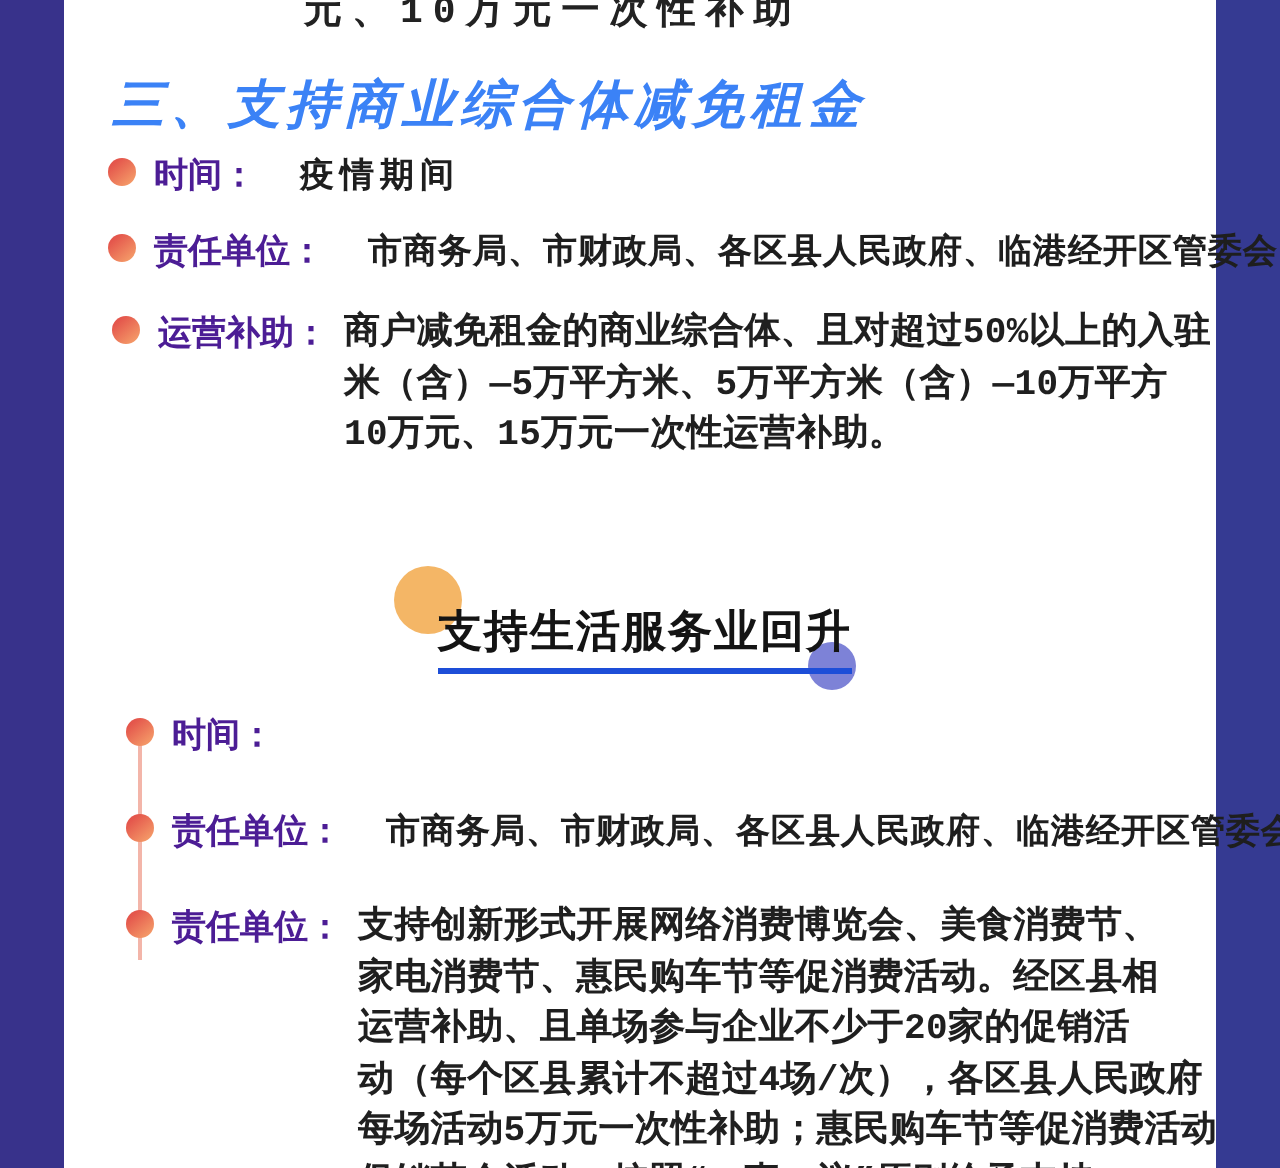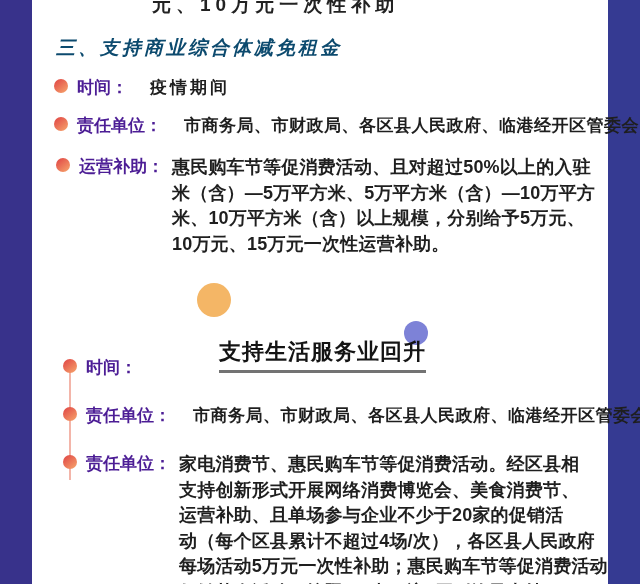--- a/index.html
+++ b/index.html
@@ -1,33 +1,33 @@
 <!DOCTYPE html>
 <html><head>
 <meta charset="utf-8">
 <style>
   html,body { margin:0; padding:0; }
   .canvas {
     position:relative; width:640px; height:584px;
     background:#ffffff; overflow:hidden;
-    font-family:Liberation Sans, sans-serif;
+    font-family:Liberation Mono, monospace;
   }
   .edge { position:absolute; top:0; height:584px; width:32px; }
   .edge-left  { left:0;  background:#38328b; }
   .edge-right { left:608px; background:#353a92; }
 
   .top-clip {
     position:absolute; left:152px; top:-8px;
     font-size:19px; font-weight:700; letter-spacing:5px;
     color:#222; white-space:nowrap;
   }
   .heading {
     position:absolute; left:56px; top:35px;
-    color:#0c4a6e; font-style:italic; font-weight:700;
-    font-size:19px; letter-spacing:3px; white-space:nowrap;
+    color:#3b82f6; font-style:italic; font-weight:700;
+    font-size:26px; letter-spacing:3px; white-space:nowrap;
   }
 
   .row { position:absolute; display:flex; align-items:flex-start; }
   .bullet {
     width:14px; height:14px; border-radius:50%;
     background:linear-gradient(140deg,#e4564c 20%,#f59d69 90%);
     margin-top:3px; flex:none; position:relative; z-index:2;
   }
   .lbl {
     color:#4c1d95; font-weight:800; font-size:17px;
@@ -53,22 +53,22 @@
     position:absolute; left:197px; top:283px; width:34px; height:34px;
     border-radius:50%; background:#f4b666; z-index:1;
   }
   .circle-blue {
     position:absolute; left:404px; top:321px; width:24px; height:24px;
     border-radius:50%; background:#7d82d7; z-index:1;
   }
   .life-title {
     position:absolute; left:219px; top:301px; z-index:3;
     font-size:22px; font-weight:800; letter-spacing:1px;
-    color:#141414; border-bottom:3px solid #737373;
-    padding-bottom:3px; white-space:nowrap;margin-top:36px;
+    color:#141414; border-bottom:3px solid #1d4ed8;
+    padding-bottom:3px; white-space:nowrap;
   }
 
   .connector {
     position:absolute; left:69px; top:368px;
     width:2px; height:112px; background:#f3b5a9; z-index:1;
   }
   .s2-r1 { left:63px; top:356px; }
   .s2-r2 { left:63px; top:404px; }
   .s2-r3 { left:63px; top:452px; }
 </style>
@@ -93,23 +93,22 @@
   <div class="row s1-r2">
     <span class="bullet"></span>
     <span class="lbl">责任单位：</span>
     <span class="val">市商务局、市财政局、各区县人民政府、临港经开区管委会</span>
   </div>
 
   <div class="row s1-r3">
     <span class="bullet"></span>
     <span class="lbl">运营补助：</span>
     <div class="para">
-        <div>惠民购车节等促消费活动、且对超过50%以上的入驻</div>
+        <div>商户减免租金的商业综合体、且对超过50%以上的入驻</div>
         <div>米（含）—5万平方米、5万平方米（含）—10万平方</div>
-        <div>米、10万平方米（含）以上规模，分别给予5万元、</div>
         <div>10万元、15万元一次性运营补助。</div>
       </div>
   </div>
 
   <div class="circle-orange"></div>
   <div class="circle-blue"></div>
   <div class="life-title">支持生活服务业回升</div>
 
   <div class="connector"></div>
 
@@ -121,22 +120,22 @@
   <div class="row s2-r2">
     <span class="bullet"></span>
     <span class="lbl">责任单位：</span>
     <span class="val">市商务局、市财政局、各区县人民政府、临港经开区管委会</span>
   </div>
 
   <div class="row s2-r3">
     <span class="bullet"></span>
     <span class="lbl">责任单位：</span>
     <div class="para">
+        <div>支持创新形式开展网络消费博览会、美食消费节、</div>
         <div>家电消费节、惠民购车节等促消费活动。经区县相</div>
-        <div>支持创新形式开展网络消费博览会、美食消费节、</div>
         <div>运营补助、且单场参与企业不少于20家的促销活</div>
         <div>动（每个区县累计不超过4场/次），各区县人民政府</div>
         <div>每场活动5万元一次性补助；惠民购车节等促消费活动</div>
         <div>促销节会活动，按照“一事一议”原则给予支持。</div>
       </div>
   </div>
 
 </div>
 
 </body></html>

